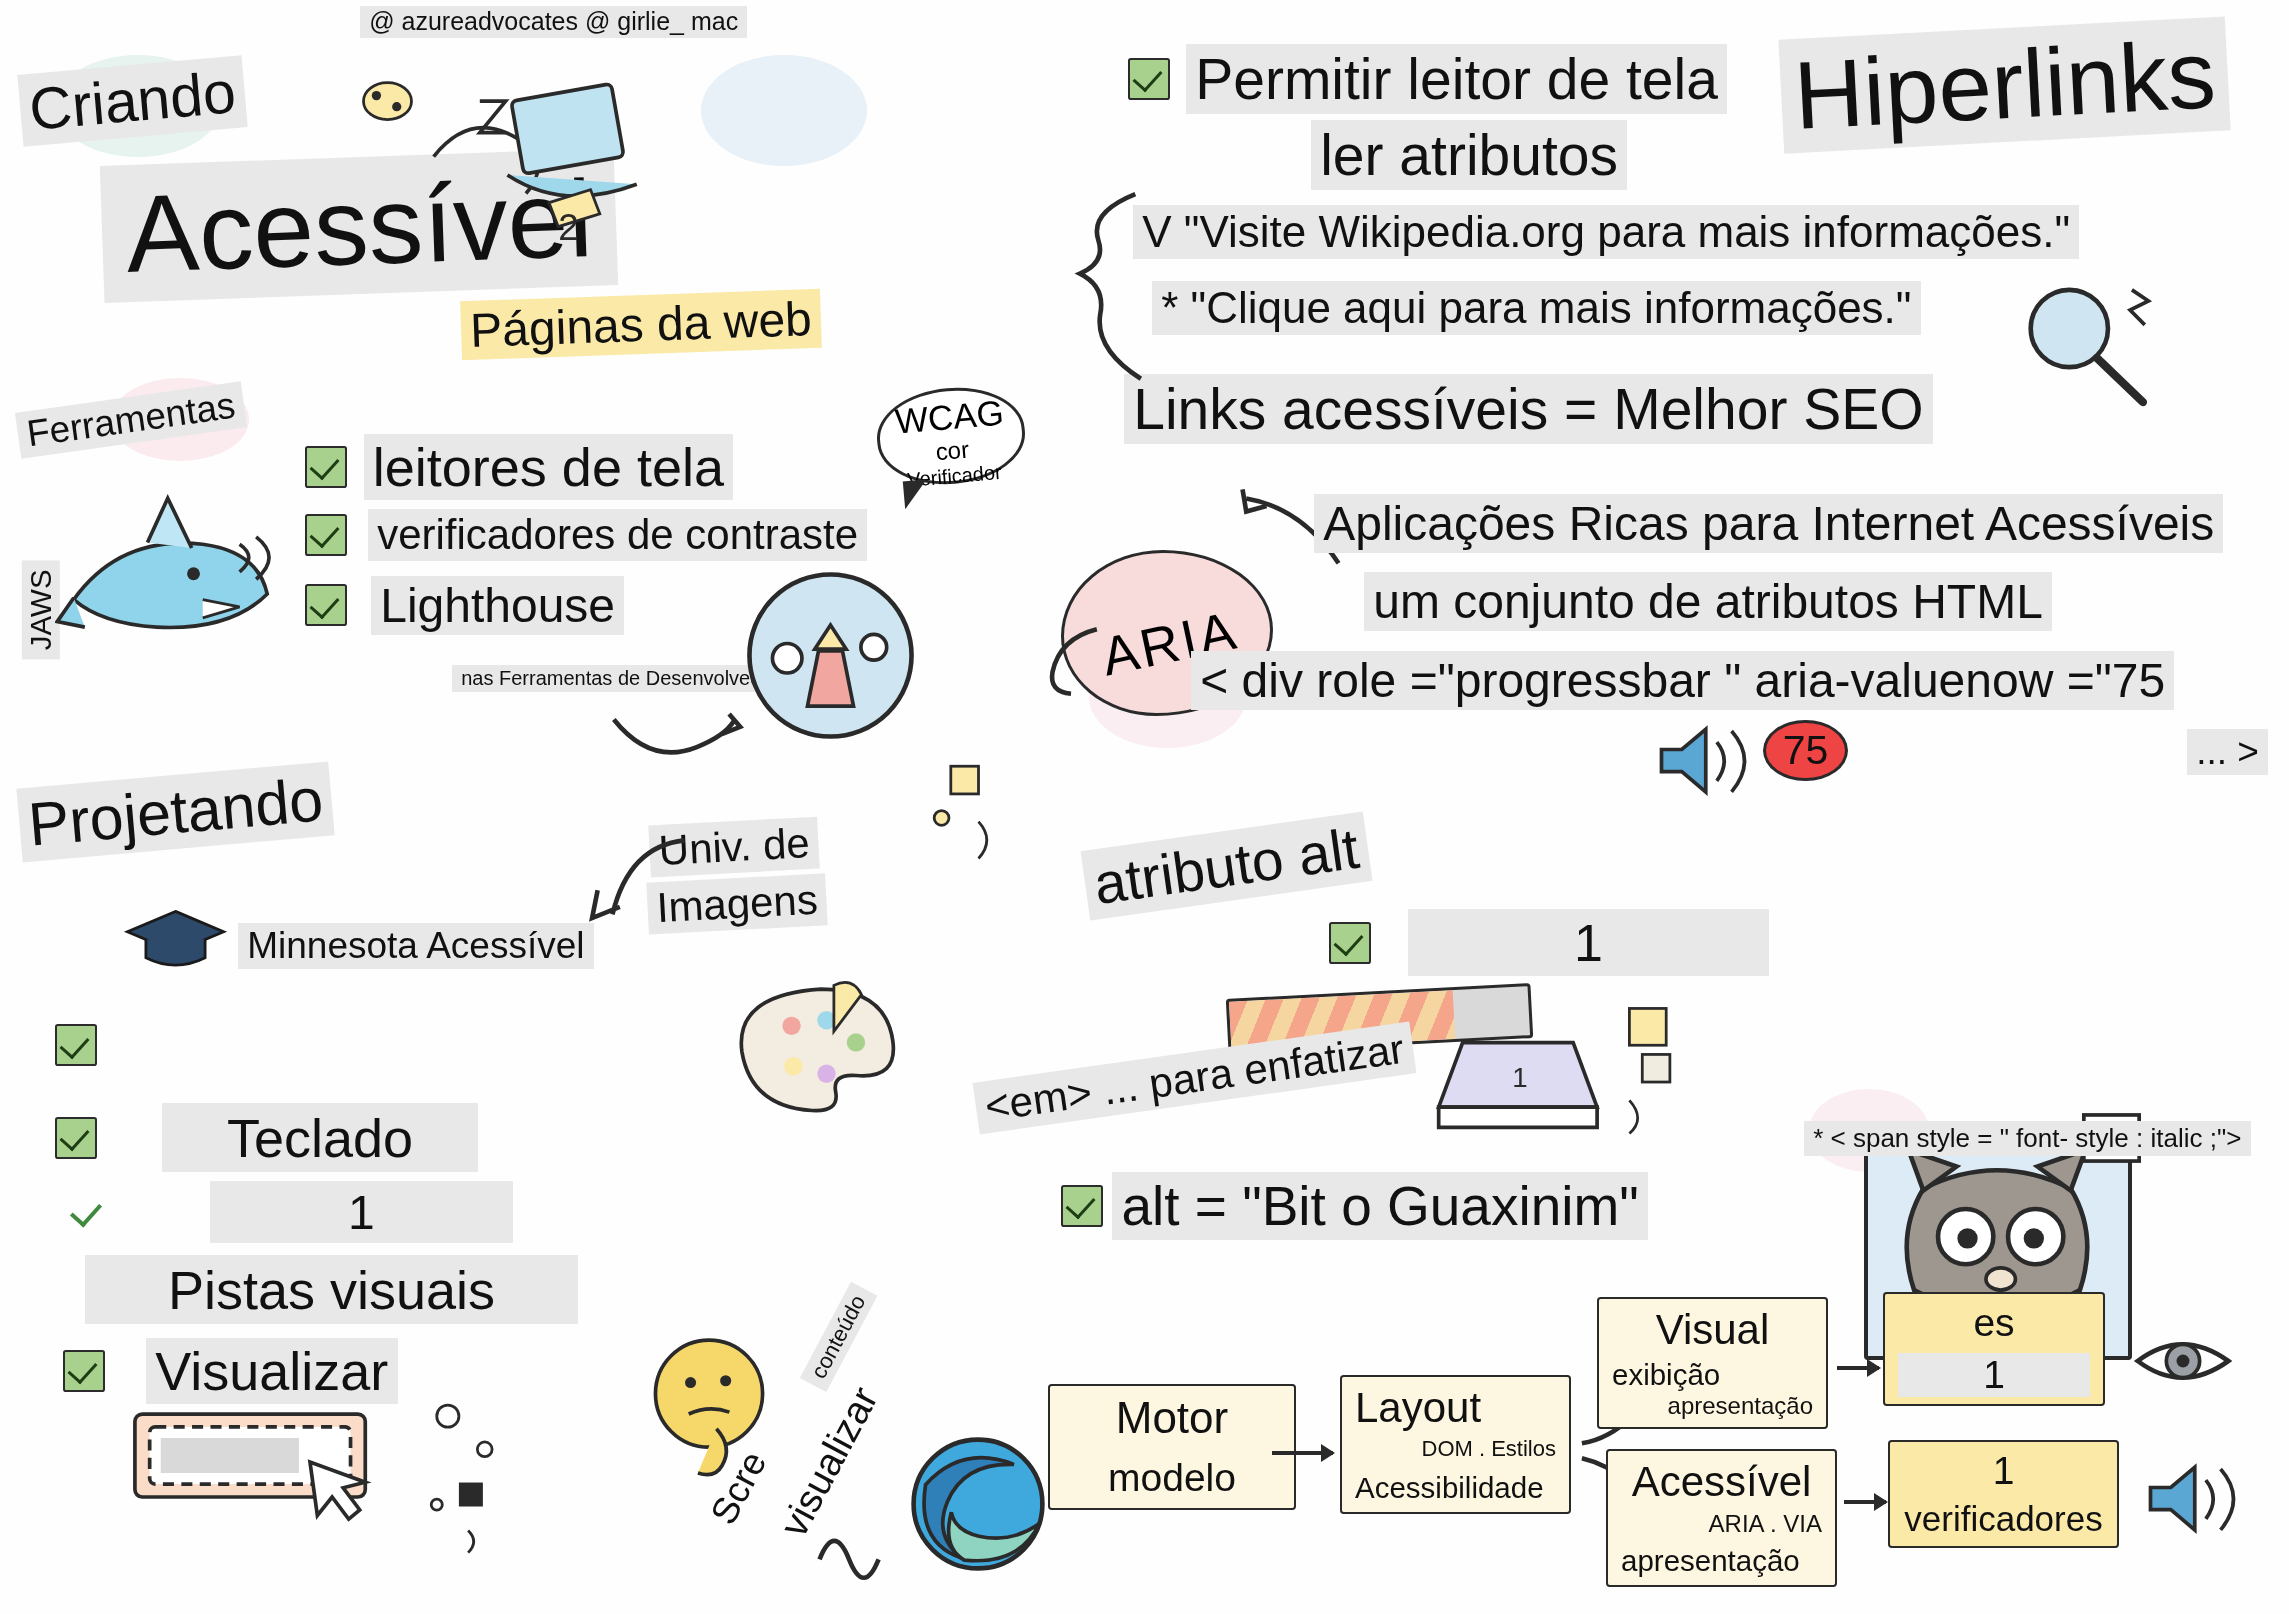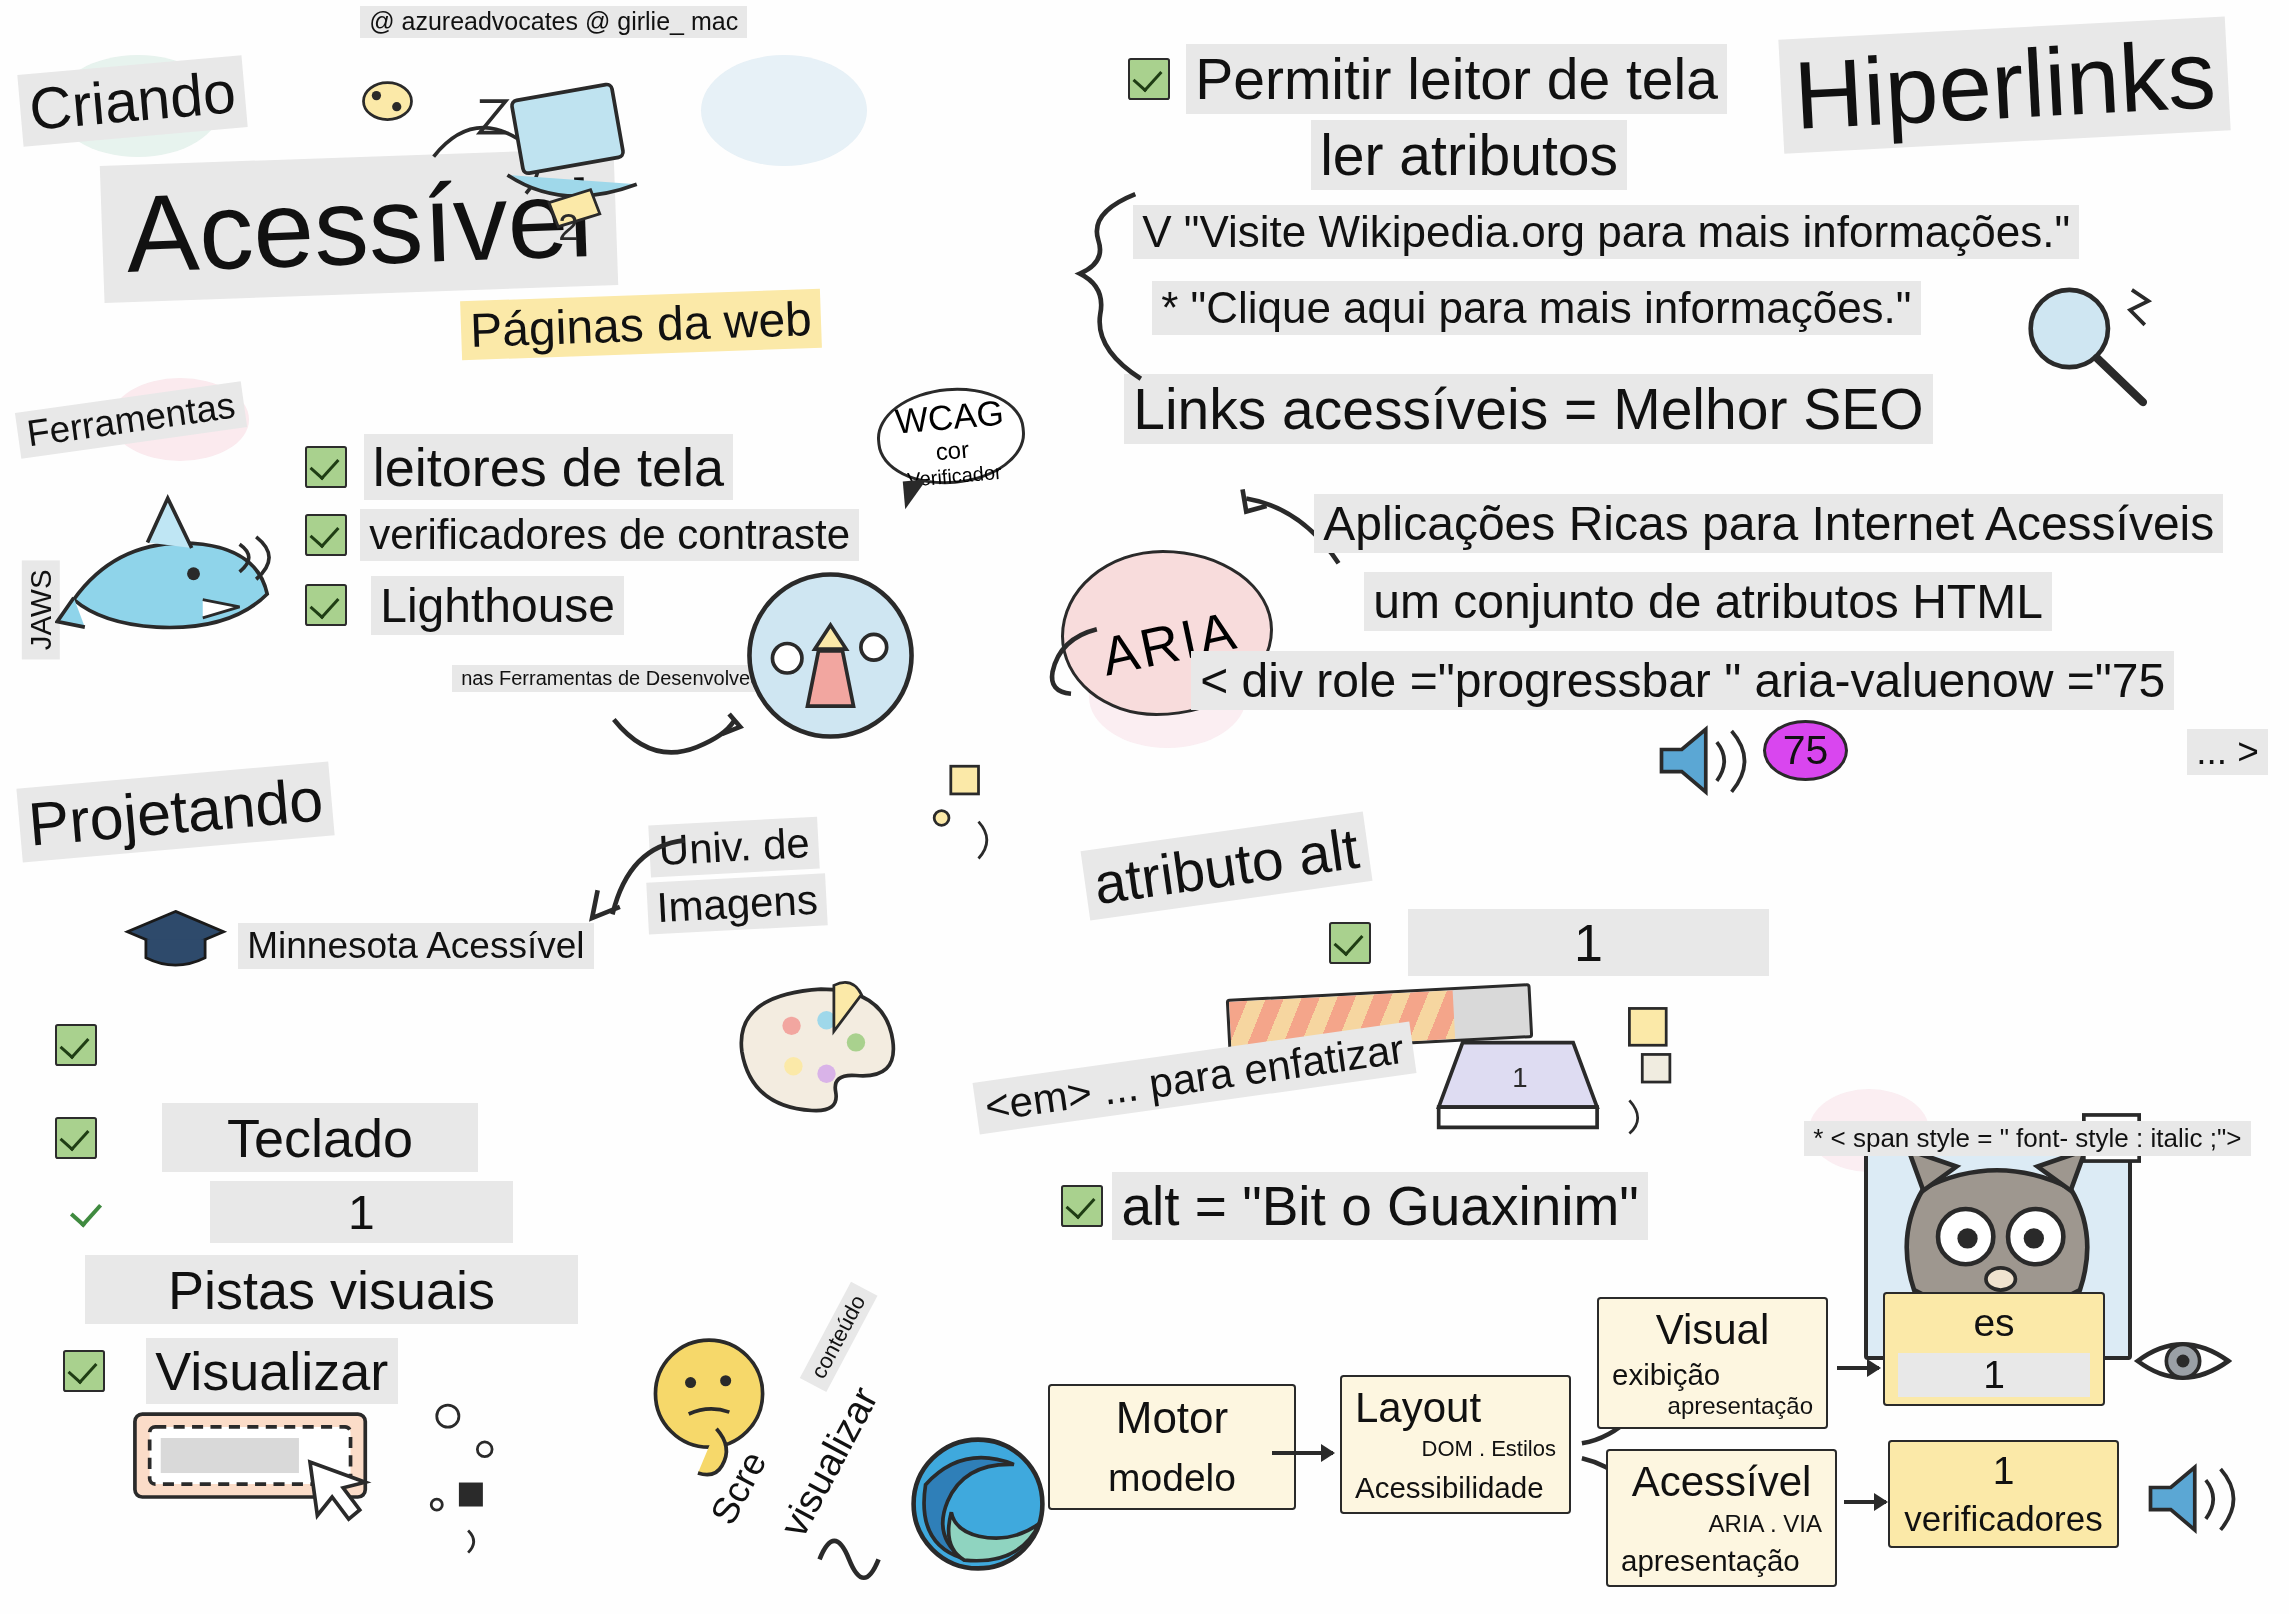--- a/index.html
+++ b/index.html
@@ -108,21 +108,21 @@
     overflow: hidden;
     position: relative;
   }
   .progress-fill {
     position: absolute; left: 0; top: 0; bottom: 0;
     width: 75%;
     background: repeating-linear-gradient(115deg, #f4a58a 0 16.6px, #f6d6a0 16.6px 33px);
   }
   .badge-75 {
     width: 85px; height: 61px;
-    background: #d946ef;
+    background: #ef4444;
     border: 3.7px solid #2a2a2a;
     border-radius: 50%;
     display: flex; align-items: center; justify-content: center;
     color: #111;
   }
   .cat-frame {
     width: 268px; height: 231px;
     border: 4.6px solid #2a2a2a;
     background: #dcebf5;
     border-radius: 3.7px;
@@ -187,21 +187,21 @@
     <path d="M20 118 l-18 26 l30 6" fill="#8fd4ea" stroke="#2a2a2a" stroke-width="4"></path>
     <circle cx="150" cy="92" r="7" fill="#2a2a2a"></circle>
     <path d="M160 120 l40 8 l-40 12" fill="#fff" stroke="#2a2a2a" stroke-width="3"></path>
     <path d="M200 60 q20 14 0 30 M218 52 q28 22 0 46" fill="none" stroke="#2a2a2a" stroke-width="4"></path>
   </svg>
 
   <div class="abs" style="left:305px;top:434px;display:flex;align-items:center;gap:16.6px;">
     <span class="chk"></span>
     <span class="hl" style="font-size:54px;">leitores de tela</span>
   </div>
-  <div class="abs" style="left:305px;top:509px;display:flex;align-items:center;gap:13px;">
+  <div class="abs" style="left:305px;top:509px;display:flex;align-items:center;gap:21px;">
     <span class="chk"></span>
     <span class="hl" style="font-size:42px;">verificadores de contraste</span>
   </div>
   <div class="abs" style="left:305px;top:576px;display:flex;align-items:center;gap:24px;">
     <span class="chk"></span>
     <span class="hl" style="font-size:48px;">Lighthouse</span>
   </div>
   <div class="abs" style="left:452px;top:665px;font-size:20px;">
     <span class="hl">nas Ferramentas de Desenvolvedor</span>
   </div>

